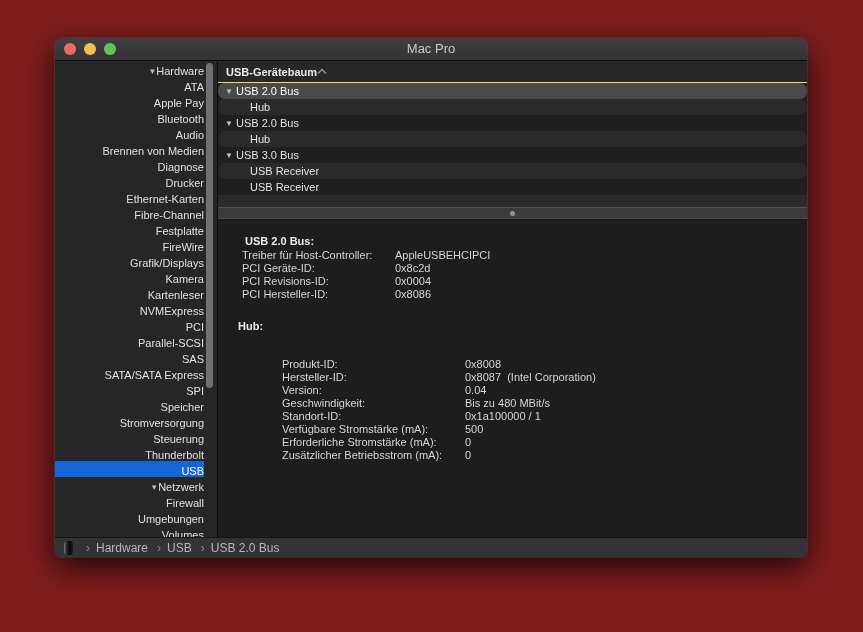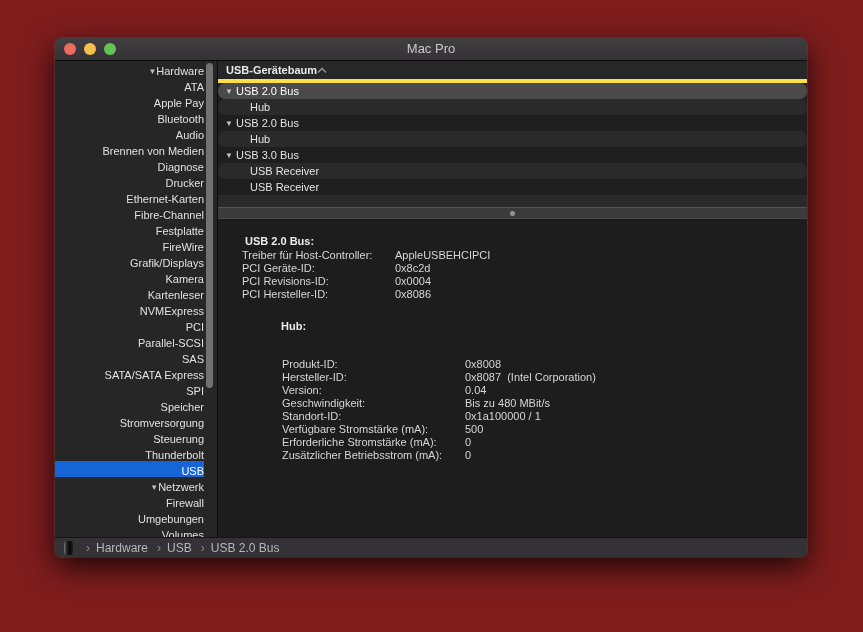--- a/index.html
+++ b/index.html
@@ -21,40 +21,40 @@
   .sidebar-list{position:absolute;left:0;top:0;width:149px;}
   .sb-row{height:16px;line-height:20px;font-size:11px;color:#e0e0e0;white-space:nowrap;overflow:hidden;text-align:right;}
   .sb-header{padding-left:9px;}
   .sb-header .tri{display:inline-block;width:11px;font-size:8px;color:#bdbdbd;vertical-align:1px;}
   .sb-item{padding-left:30px;}
   .sb-item.selected{background:var(--accent-blue);color:#fff;}
   .sb-scrollbar{position:absolute;right:0;top:0;width:13px;height:100%;}
   .sb-thumb{position:absolute;left:2px;top:2px;width:7px;height:325px;border-radius:4px;background:#717171;}
   
   .main{flex:1;display:flex;flex-direction:column;border-left:1px solid #0c0c0c;background:#1e1e1e;min-width:0;}
-  .tree-header{height:22px;flex:none;background:#272727;border-bottom:4px solid #fde047;box-sizing:border-box;
+  .tree-header{height:22px;flex:none;background:#272727;border-bottom:1px solid #fde047;box-sizing:border-box;
                display:flex;align-items:center;padding:0 10px 0 8px;
                font-size:11px;font-weight:bold;color:#eaeaea;}
   .chev{width:10px;height:7px;flex:none;}
   .tree{flex:none;}
   .tree-row{height:16px;line-height:16px;font-size:11px;color:#e3e3e3;white-space:nowrap;padding-left:7px;border-radius:7px;}
   .tree-row.stripe-dark{background:#1f1f1f;}
   .tree-row.stripe-light{background:#2a2a2a;}
   .tree-row.selected{background:var(--tree-selection);color:#fff;}
   .tree-row .tri{display:inline-block;width:11px;font-size:8px;color:#c2c2c2;vertical-align:1px;}
   .tree-row.child{padding-left:32px;}
   .tree-filler{height:12px;flex:none;background:#2a2a2a;}
   .splitter{height:12px;flex:none;background:#3b3b3b;border-top:1px solid #535353;border-bottom:1px solid #4a4a4a;
             box-sizing:border-box;position:relative;}
   .splitter .dot{position:absolute;left:50%;top:50%;width:5px;height:5px;margin:-2.5px 0 0 -2.5px;border-radius:50%;background:#949494;}
   
   .details{flex:1;background:#1d1d1d;padding-top:16px;font-size:11px;color:#d6d6d6;overflow:hidden;}
   .sec-title{font-weight:bold;color:#ececec;height:12px;line-height:12px;}
   .dsec0 .sec-title{margin-left:19px;padding-left:8px;}
-  .dsec1 .sec-title{margin-left:63px;margin-top:19px;}
+  .dsec1 .sec-title{margin-left:20px;margin-top:19px;}
   .drows{margin-top:2px;}
   .dsec1 .drows{margin-top:26px;}
   .drow{height:13px;line-height:13px;white-space:pre;}
   .dsec0 .drow{padding-left:24px;}
   .dsec1 .drow{padding-left:64px;}
   .dlabel{display:inline-block;}
   .dsec0 .dlabel{width:153px;}
   .dsec1 .dlabel{width:183px;}
   
   .statusbar{height:20px;background:#343234;border-top:1px solid #141414;box-sizing:border-box;

